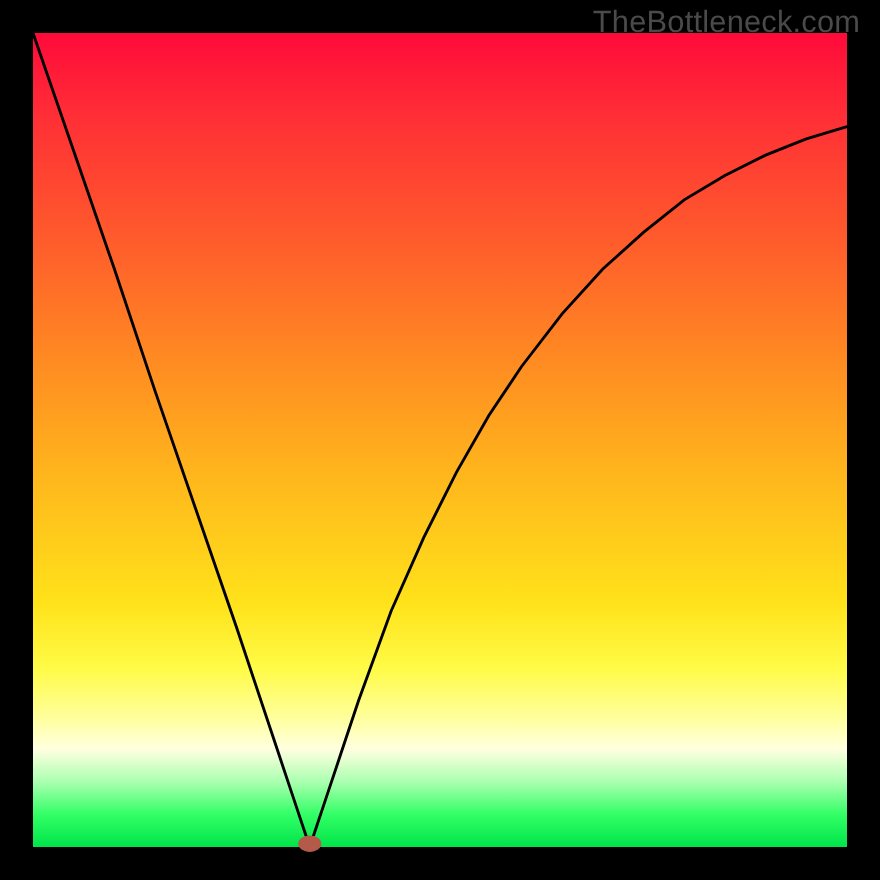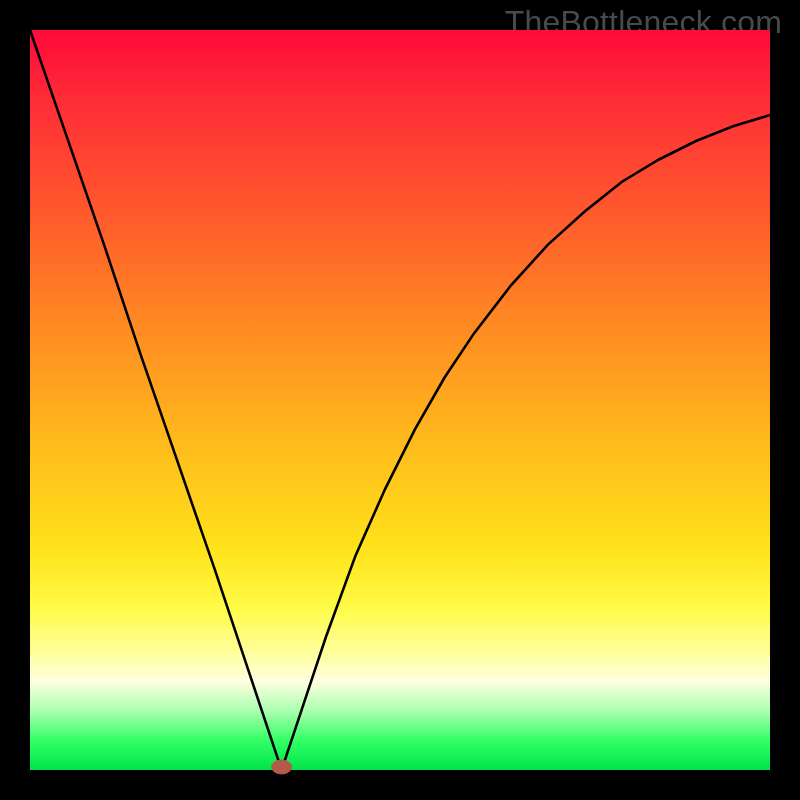--- a/index.html
+++ b/index.html
@@ -49,21 +49,21 @@
     inset: 0;
     width: 100%;
     height: 100%;
     overflow: visible;
   }
   .watermark {
     position: absolute;
     top: 4px;
     right: 18px;
     color: #4a4a4a;
-    font-size: 32px;
+    font-size: 28px;
     font-weight: 500;
     letter-spacing: 0.2px;
     user-select: none;
   }
   .min-marker {
     fill: #b35a4a;
     stroke: #b35a4a;
   }
 </style>
 </head>

